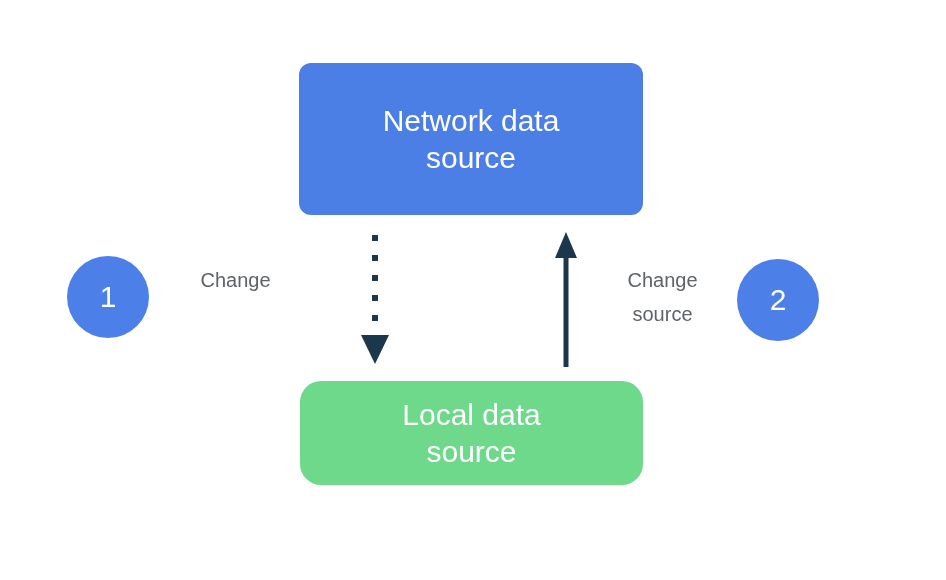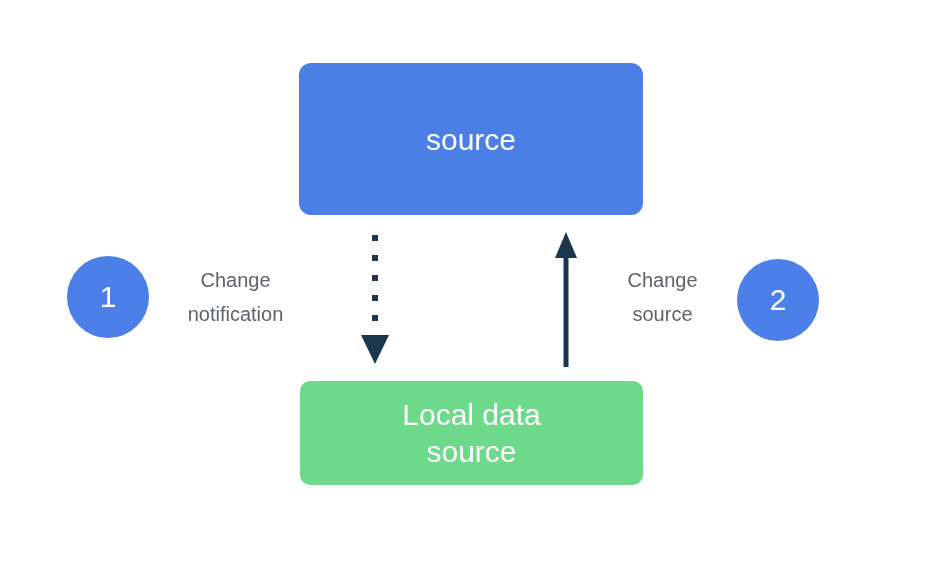--- a/index.html
+++ b/index.html
@@ -33,21 +33,21 @@
     width: 344px;
     height: 152px;
     border-radius: 12px;
     background: var(--box-blue, #4B7FE6);
   }
   .box-local {
     left: 300px;
     top: 381px;
     width: 343px;
     height: 104px;
-    border-radius: 10px;
+    border-radius: 21px;
     background: var(--box-green, #6FD98B);
   }
   .arrow-layer {
     position: absolute;
     left: 0;
     top: 0;
     width: 946px;
     height: 580px;
     pointer-events: none;
   }
@@ -76,20 +76,21 @@
   }
   .label-1 { left: 148px; top: 263px; width: 175px; }
   .label-2 { left: 580px; top: 263px; width: 165px; }
 </style>
 </head>
 <body>
 
 <div class="canvas">
 
   <div class="box box-network">
+    <span>Network data</span>
     <span>source</span>
   </div>
 
   <div class="box box-local">
     <span>Local data</span>
     <span>source</span>
   </div>
 
   <svg class="arrow-layer" viewBox="0 0 946 580">
 
@@ -103,21 +104,20 @@
       <polygon points="555,258 577,258 566,232" fill="var(--arrow-dark, #1C374B)"></polygon>
     </g>
   </svg>
 
   <div class="badge badge-1">
     <span>1</span>
   </div>
 
   <div class="step-label label-1">
     <div>Change</div>
-    <div>notification</div>
   </div>
 
   <div class="step-label label-2">
     <div>Change</div>
     <div>source</div>
   </div>
 
   <div class="badge badge-2">
     <span>2</span>
   </div>

